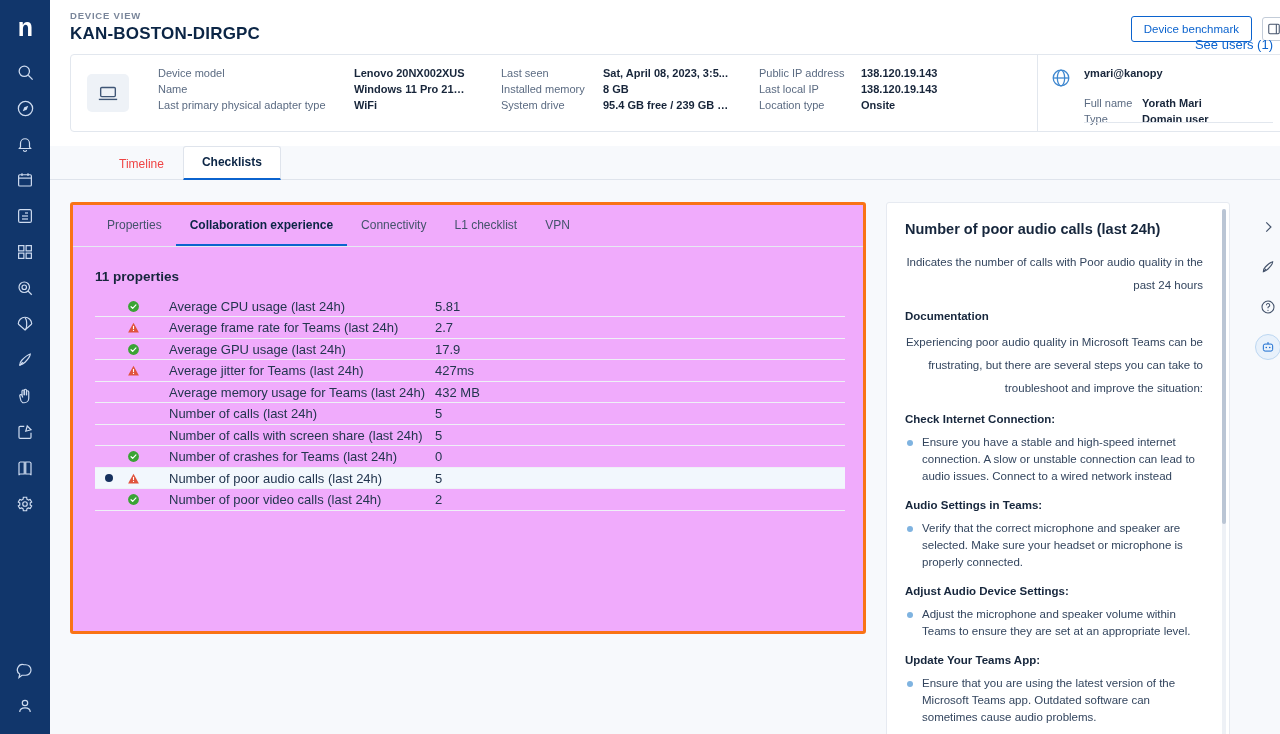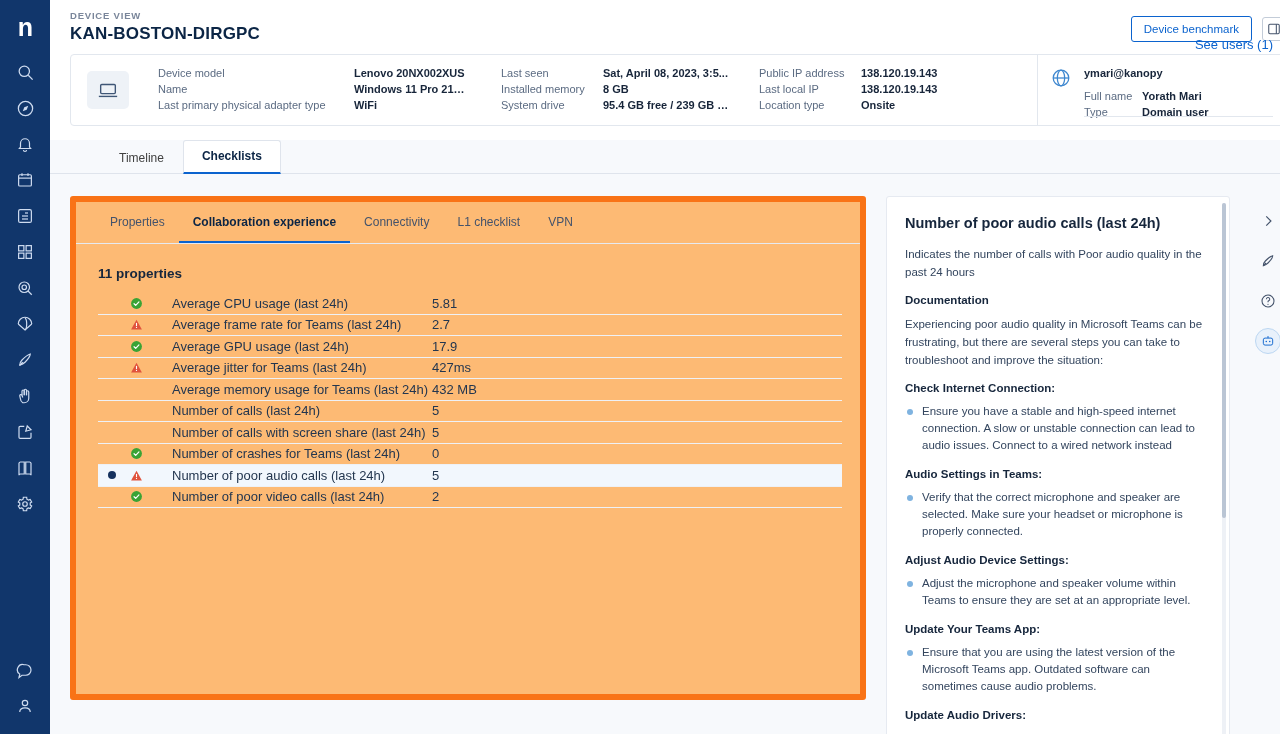--- a/index.html
+++ b/index.html
@@ -87,56 +87,56 @@
   .col2 .fact-value { max-width: 140px; }
   .col3 { width: 230px; }
   .col3 .fact-label { width: 92px; flex: 0 0 92px; }
 
   .user-box {
     width: 248px; border-left: 1px solid #e2e7ee; padding: 10px 12px 10px 12px;
     position: relative; display: flex; gap: 10px;
   }
   .globe-icon { color: #3e87cf; flex: 0 0 24px; padding-top: 2px; }
   .user-info { font-size: 11px; line-height: 16px; }
-  .user-email { font-weight: bold; color: #17253a; margin-bottom: 7px; }
+  .user-email { font-weight: bold; color: #17253a; margin-bottom: 14px; }
   .user-line { display: flex; }
   .user-line .k { color: #5b6b82; width: 58px; flex: 0 0 58px; }
   .user-line .v { color: #17253a; font-weight: bold; }
   .see-users {
     position: absolute; right: 12px; top: -18px;
     font-size: 13px; color: #0b63ce; cursor: pointer;
   }
   .user-underline {
     position: absolute; left: 46px; right: 12px; bottom: 8px; height: 1px; background: #e2e7ee;
   }
 
   
   .tabs-bar {
     margin-top: 14px; border-bottom: 1px solid #dfe4ec; background: #f7f9fc;
     display: flex; align-items: flex-end; padding-left: 50px; height: 34px;
   }
   .tab {
-    font-size: 12px; color: #404040; padding: 8px 18px 9px 18px; cursor: pointer;
+    font-size: 12px; color: #ef4444; padding: 8px 18px 9px 18px; cursor: pointer;
     border: 1px solid transparent; border-bottom: none; position: relative; top: 1px;
   }
   .tab.active {
     background: #fff; color: #0b2545; font-weight: bold;
     border-color: #dfe4ec; border-bottom: 2px solid #0b63ce; border-radius: 3px 3px 0 0;
   }
 
   
   .content {
     flex: 1 1 auto; background: #f7f9fc; padding: 22px 20px 0 20px;
     display: flex; gap: 20px; overflow: hidden; position: relative;
   }
 
   
   .panel-left {
-    background: #fdba74; border: 6px solid #f97316; border-radius: 3px;
-    width: 796px; flex: 0 0 796px; height: 504px;
+    background: #f0abfc; border: 3px solid #f97316; border-radius: 3px;
+    width: 796px; flex: 0 0 796px; height: 432px;
   }
   .subtabs { display: flex; border-bottom: 1px solid #e6eaf1; padding: 0 20px; height: 42px; align-items: stretch; }
   .subtab {
     font-size: 12px; color: #44536b; padding: 13px 14px 0 14px; cursor: pointer;
     border-bottom: 2px solid transparent;
   }
   .subtab.active { color: #0b2545; font-weight: bold; border-bottom-color: #0b63ce; }
   .props-title { font-size: 13.5px; font-weight: bold; color: #16263c; padding: 22px 0 12px 22px; }
   .prop-table { padding: 0 18px 0 22px; }
   .prop-row {
@@ -154,21 +154,21 @@
   .st-ok { color: #3aa335; }
   .st-warn { color: #e0533d; }
 
   
   .panel-right {
     background: #fff; border: 1px solid #e6eaf1; border-radius: 3px;
     width: 344px; flex: 0 0 344px; height: 575px;
     padding: 18px 26px 0 18px; position: relative; overflow: hidden;
   }
   .doc-title { font-size: 14.5px; font-weight: bold; color: #16263c; margin-bottom: 14px; }
-  .doc-p { font-size: 11.5px; line-height: 18px; color: #33455e; margin-bottom: 13px; }
+  .doc-p { font-size: 11.5px; line-height: 23px; color: #33455e; margin-bottom: 13px; text-align: right; }
   .doc-h { font-size: 11.5px; font-weight: bold; color: #16263c; margin: 0 0 9px 0; }
   .doc-list { list-style: none; margin: 0 0 14px 0; padding: 0; }
   .doc-list li {
     font-size: 11.5px; line-height: 17px; color: #33455e;
     padding-left: 17px; position: relative; margin-bottom: 3px;
   }
   .doc-list li::before {
     content: ""; position: absolute; left: 2px; top: 6px;
     width: 6px; height: 6px; border-radius: 50%; background: #7fb3e0;
   }

